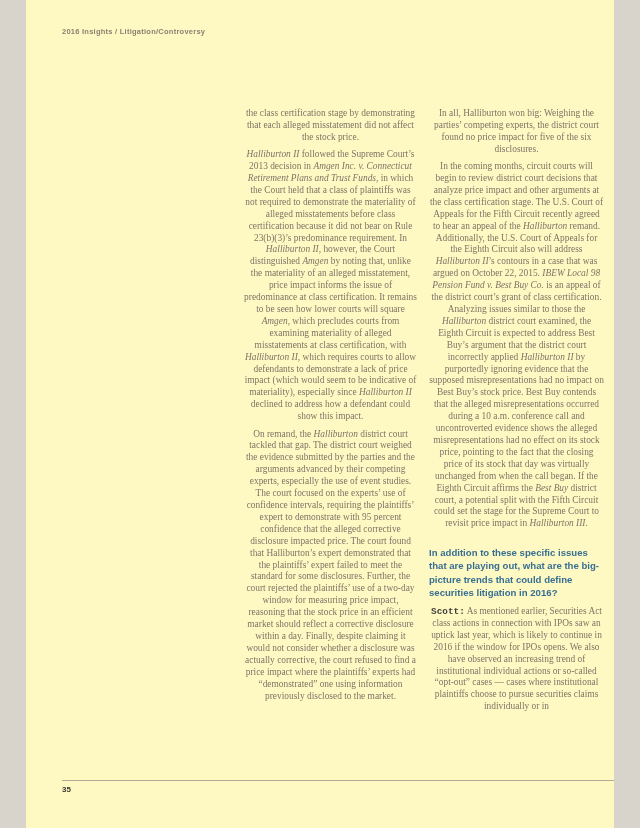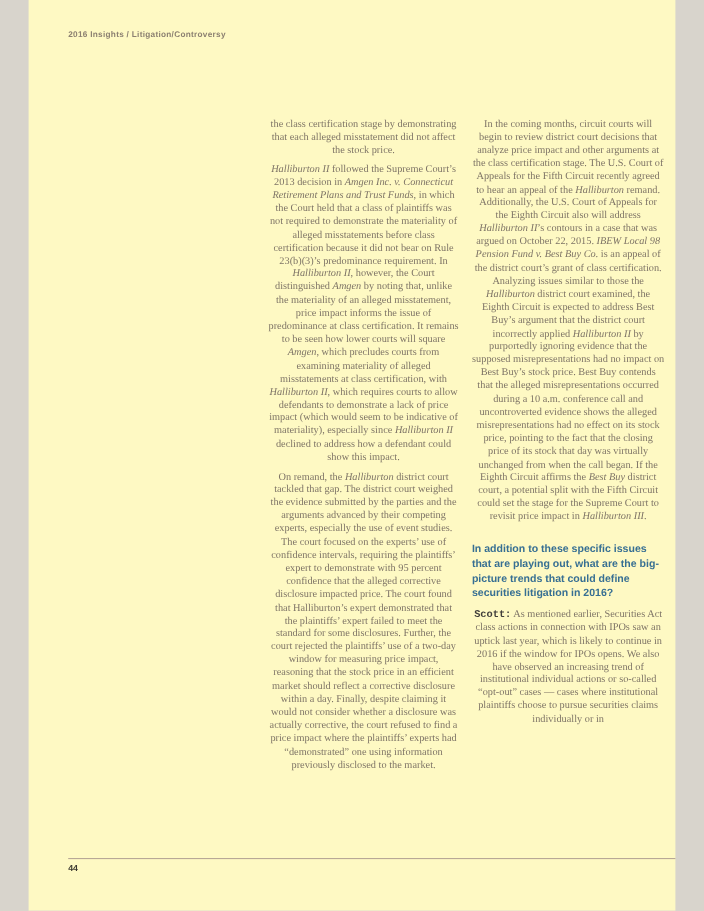--- a/index.html
+++ b/index.html
@@ -76,25 +76,26 @@
   <div class="breadcrumb">2016 Insights / Litigation/Controversy</div>
 
   <div class="col col-left">
       <p><span>the class certification stage by demonstrating that each alleged misstatement did not affect the stock price.</span></p>
       <p><em>Halliburton II</em><span> followed the Supreme Court’s 2013 decision in </span><em>Amgen Inc. v. Connecticut Retirement Plans and Trust Funds</em><span>, in which the Court held that a class of plaintiffs was not required to demonstrate the materiality of alleged misstatements before class certification because it did not bear on Rule 23(b)(3)’s predominance requirement. In </span><em>Halliburton II</em><span>, however, the Court distinguished </span><em>Amgen</em><span> by noting that, unlike the materiality of an alleged misstatement, price impact informs the issue of predominance at class certification. It remains to be seen how lower courts will square </span><em>Amgen</em><span>, which precludes courts from examining materiality of alleged misstatements at class certification, with </span><em>Halliburton II</em><span>, which requires courts to allow defendants to demonstrate a lack of price impact (which would seem to be indicative of materiality), especially since </span><em>Halliburton II</em><span> declined to address how a defendant could show this impact.</span></p>
       <p><span>On remand, the </span><em>Halliburton</em><span> district court tackled that gap. The district court weighed the evidence submitted by the parties and the arguments advanced by their competing experts, especially the use of event studies. The court focused on the experts’ use of confidence intervals, requiring the plaintiffs’ expert to demonstrate with 95 percent confidence that the alleged corrective disclosure impacted price. The court found that Halliburton’s expert demonstrated that the plaintiffs’ expert failed to meet the standard for some disclosures. Further, the court rejected the plaintiffs’ use of a two-day window for measuring price impact, reasoning that the stock price in an efficient market should reflect a corrective disclosure within a day. Finally, despite claiming it would not consider whether a disclosure was actually corrective, the court refused to find a price impact where the plaintiffs’ experts had “demonstrated” one using information previously disclosed to the market.</span></p>
     </div>
 
   <div class="col col-right">
     <div>
+        <p><span>In all, Halliburton won big: Weighing the parties’ competing experts, the district court found no price impact for five of the six disclosures.</span></p>
         <p><span>In the coming months, circuit courts will begin to review district court decisions that analyze price impact and other arguments at the class certification stage. The U.S. Court of Appeals for the Fifth Circuit recently agreed to hear an appeal of the </span><em>Halliburton</em><span> remand. Additionally, the U.S. Court of Appeals for the Eighth Circuit also will address </span><em>Halliburton II</em><span>’s contours in a case that was argued on October 22, 2015. </span><em>IBEW Local 98 Pension Fund v. Best Buy Co.</em><span> is an appeal of the district court’s grant of class certification. Analyzing issues similar to those the </span><em>Halliburton</em><span> district court examined, the Eighth Circuit is expected to address Best Buy’s argument that the district court incorrectly applied </span><em>Halliburton II</em><span> by purportedly ignoring evidence that the supposed misrepresentations had no impact on Best Buy’s stock price. Best Buy contends that the alleged misrepresentations occurred during a 10 a.m. conference call and uncontroverted evidence shows the alleged misrepresentations had no effect on its stock price, pointing to the fact that the closing price of its stock that day was virtually unchanged from when the call began. If the Eighth Circuit affirms the </span><em>Best Buy</em><span> district court, a potential split with the Fifth Circuit could set the stage for the Supreme Court to revisit price impact in </span><em>Halliburton III</em><span>.</span></p>
       </div>
     <h2 class="question">In addition to these specific issues that are playing out, what are the big-picture trends that could define securities litigation in 2016?</h2>
     <div>
         <p><strong class="speaker">Scott:</strong><span> As mentioned earlier, Securities Act class actions in connection with IPOs saw an uptick last year, which is likely to continue in 2016 if the window for IPOs opens. We also have observed an increasing trend of institutional individual actions or so-called “opt-out” cases — cases where institutional plaintiffs choose to pursue securities claims individually or in</span></p>
       </div>
   </div>
 
   <div class="footer-rule"></div>
 
-  <div class="page-number">44</div>
+  <div class="page-number">35</div>
 
 </div>
 
 </body></html>

